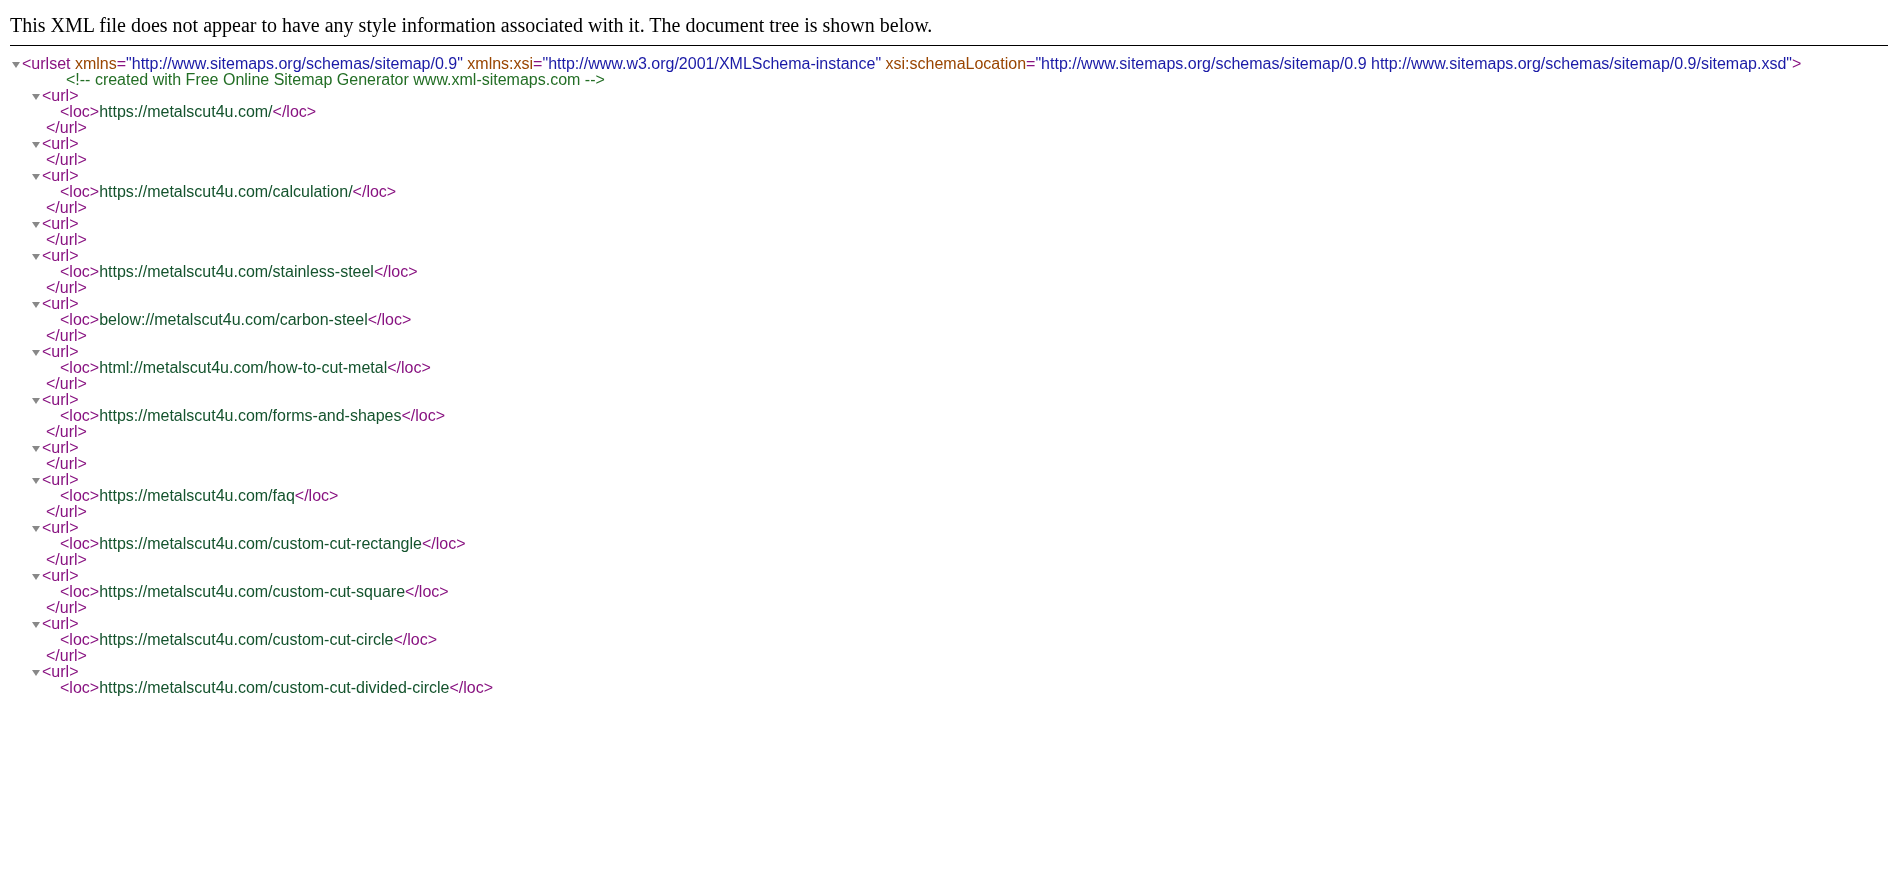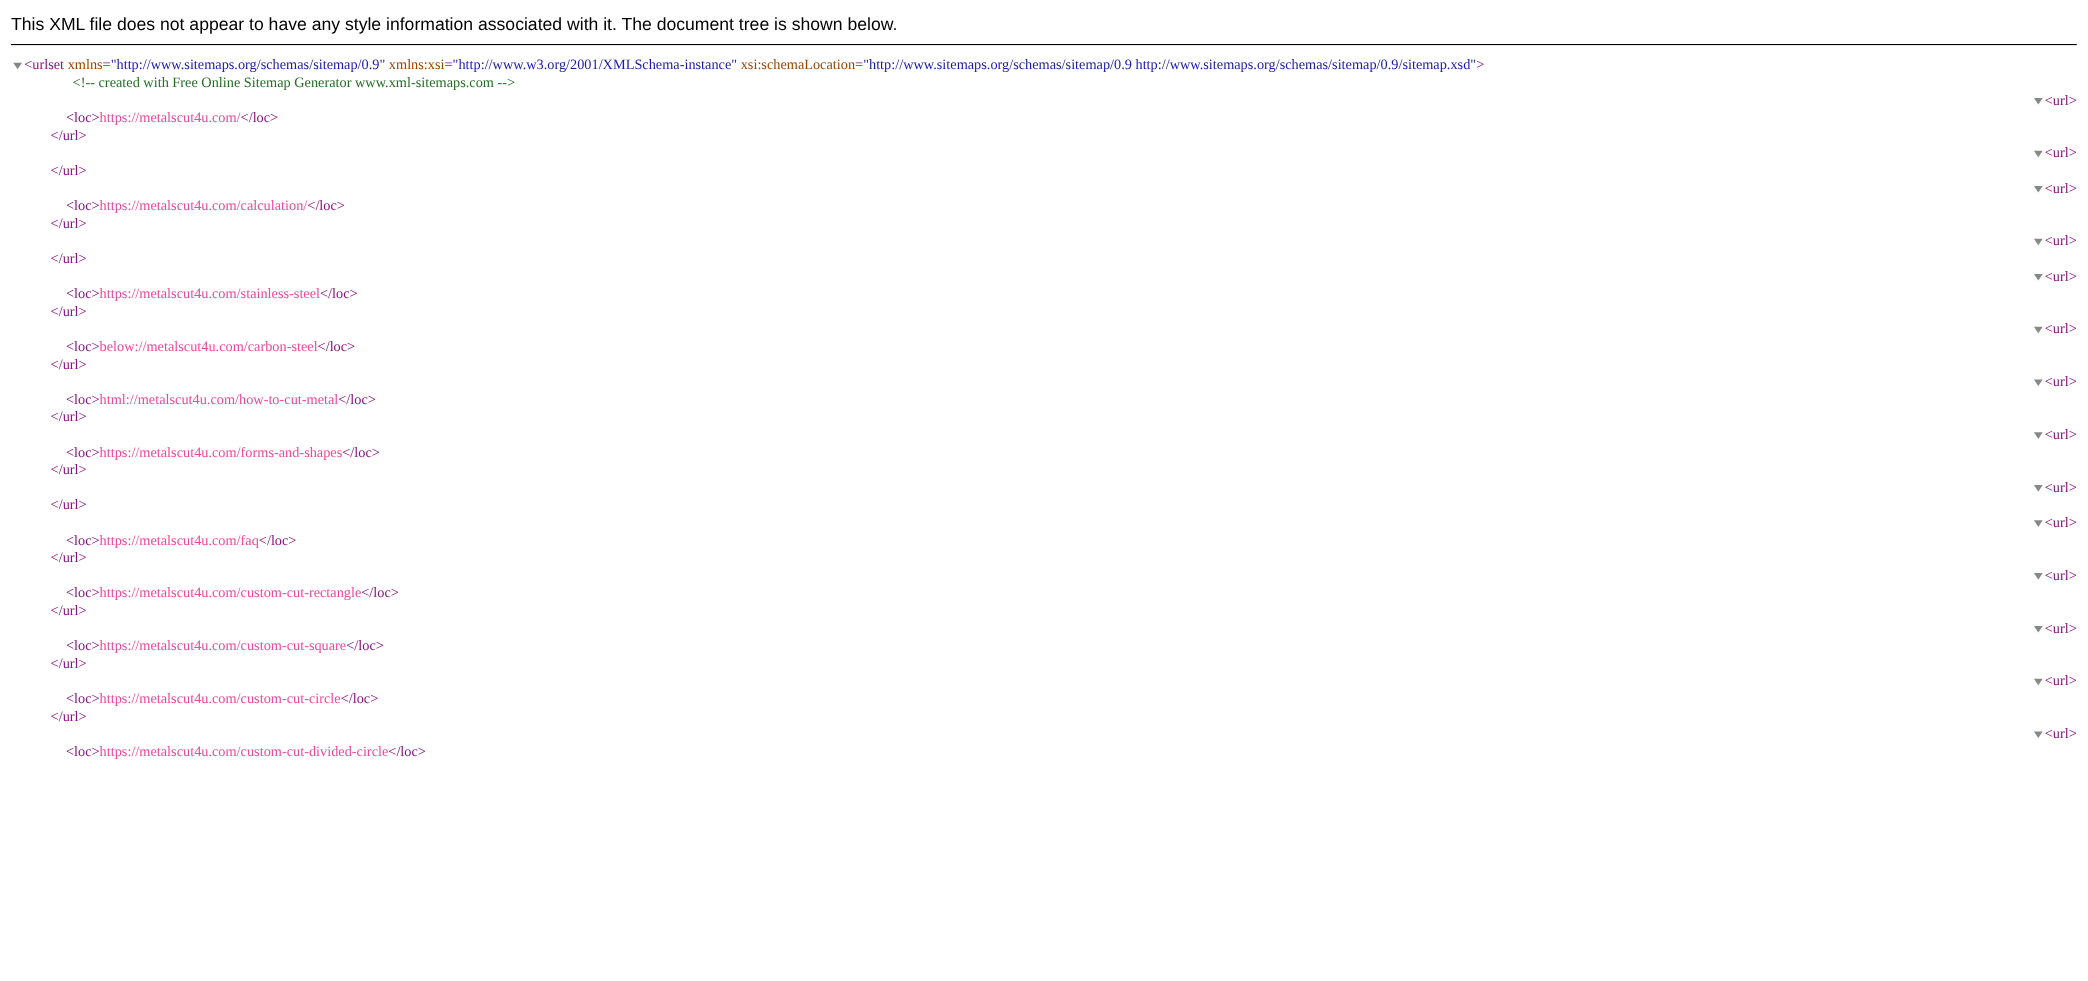--- a/index.html
+++ b/index.html
@@ -4,44 +4,44 @@
 <style>
   * { margin:0; padding:0; box-sizing:border-box; }
   body {
     background:#ffffff;
     font-family: Georgia, "Times New Roman", serif;
     font-size:16px;
     color:#000;
     padding:10px;
   }
   .header-msg {
-    font-family: Liberation Sans, sans-serif;
-    font-size:16px;
+    font-family: Liberation Serif, serif;
+    font-size:20px;
     color:#000;
     padding:4px 0 8px 0;
   }
   .hr {
     border:none;
     border-top:1px solid #000;
     margin:0 0 10px 0;
   }
   .xml-tree {
-    font-family: Liberation Serif, serif;
-    font-size:13px;
+    font-family: Liberation Sans, sans-serif;
+    font-size:16px;
     line-height:16px;
     color:#000;
   }
   .indent0 { padding-left:2px; }
-  .indent1 { padding-left:22px;text-align:right; }
+  .indent1 { padding-left:22px; }
   .indent2 { padding-left:36px; }
   .indent3 { padding-left:50px; }
   .tag       { color:#881280; }
   .attr-name { color:#994500; }
   .attr-val  { color:#1a1aa6; }
-  .text      { color:#ec4899;text-align:center; }
+  .text      { color:#14532d;text-align:center; }
   .comment   { color:#236e25;margin-left:20px; }
   .caret {
     display:inline-block;
     width:0; height:0;
     border-left:4px solid transparent;
     border-right:4px solid transparent;
     border-top:6px solid #888;
     margin-right:2px;
     vertical-align:middle;
     cursor:pointer;

